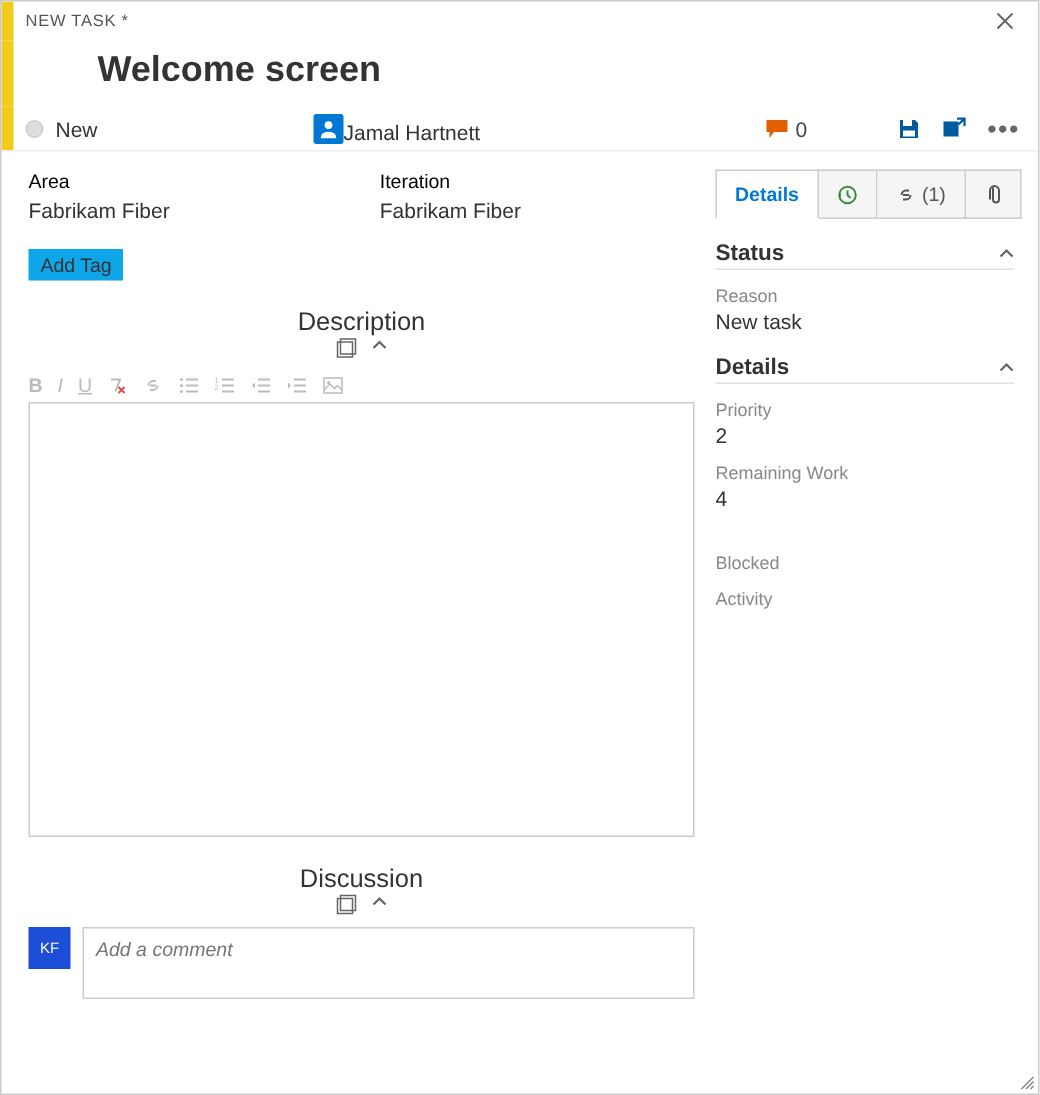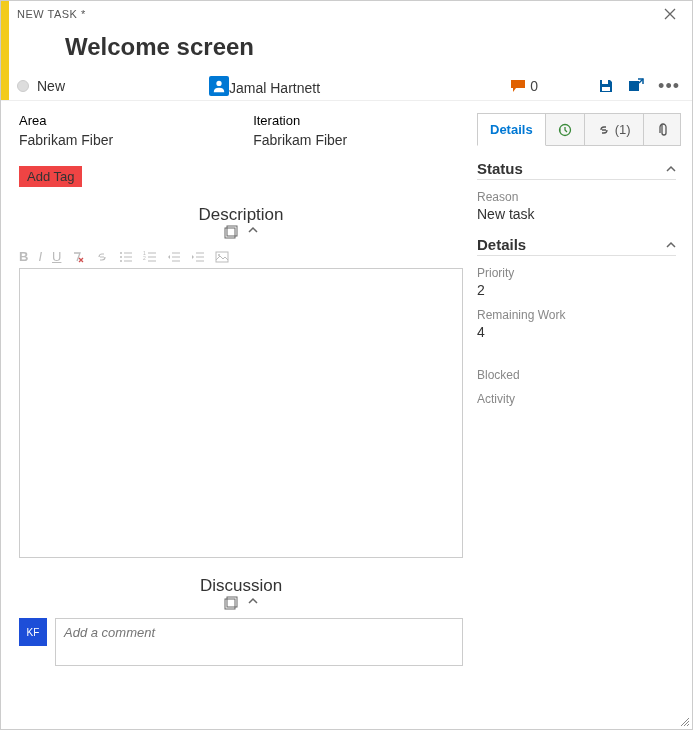--- a/index.html
+++ b/index.html
@@ -24,21 +24,21 @@
   .actions { display: flex; gap: 14px; align-items: center; padding-right: 12px; }
   .action-icon { color: #005a9e; cursor: pointer; font-size: 16px; }
   .more-icon { color: #666; cursor: pointer; font-size: 18px; letter-spacing: 1px; line-height: 10px; }
   .body { flex: 1; display: flex; overflow: hidden; }
   .left-pane { flex: 1.05; padding: 12px 14px 10px 18px; display: flex; flex-direction: column; overflow: auto; }
   .right-pane { width: 215px; padding: 12px 16px 10px 0; display: flex; flex-direction: column; }
   .fields-row { display: flex; gap: 60px; margin-bottom: 10px; }
   .field-group { display: flex; flex-direction: column; gap: 4px; }
   .field-label { font-size: 13px; color: #000000; }
   .field-value { font-size: 14px; color: #333; }
-  .add-tag { display: inline-block; background: #ef4444; color: #333; font-size: 13px; padding: 3px 8px; margin-top: 8px; cursor: pointer; width: fit-content; }
+  .add-tag { display: inline-block; background: #0ea5e9; color: #333; font-size: 13px; padding: 3px 8px; margin-top: 8px; cursor: pointer; width: fit-content; }
   .section-head { display: flex; align-items: center; justify-content: space-between; margin-top: 18px; flex-direction: column; }
   .section-title { font-size: 17px; color: #333; font-weight: 400; }
   .section-tools { display: flex; gap: 10px; color: #666; }
   .tool-btn { cursor: pointer; font-size: 13px; }
   .chev svg { width: 10px; height: 10px; }
   .rte-toolbar { display: flex; gap: 10px; margin-top: 8px; color: #bbb; font-size: 13px; align-items: center; padding: 2px 0; }
   .rte-area { border: 1px solid #ccc; height: 290px; margin-top: 2px; background: #fff; }
   .disc-row { display: flex; gap: 8px; margin-top: 8px; }
   .disc-avatar { width: 28px; height: 28px; background: #1d4ed8; color: #fff; font-size: 10px; display: flex; align-items: center; justify-content: center; }
   .disc-input { flex: 1; border: 1px solid #ccc; height: 48px; padding: 6px 8px; font-size: 13px; font-style: italic; color: #888; resize: none; }

